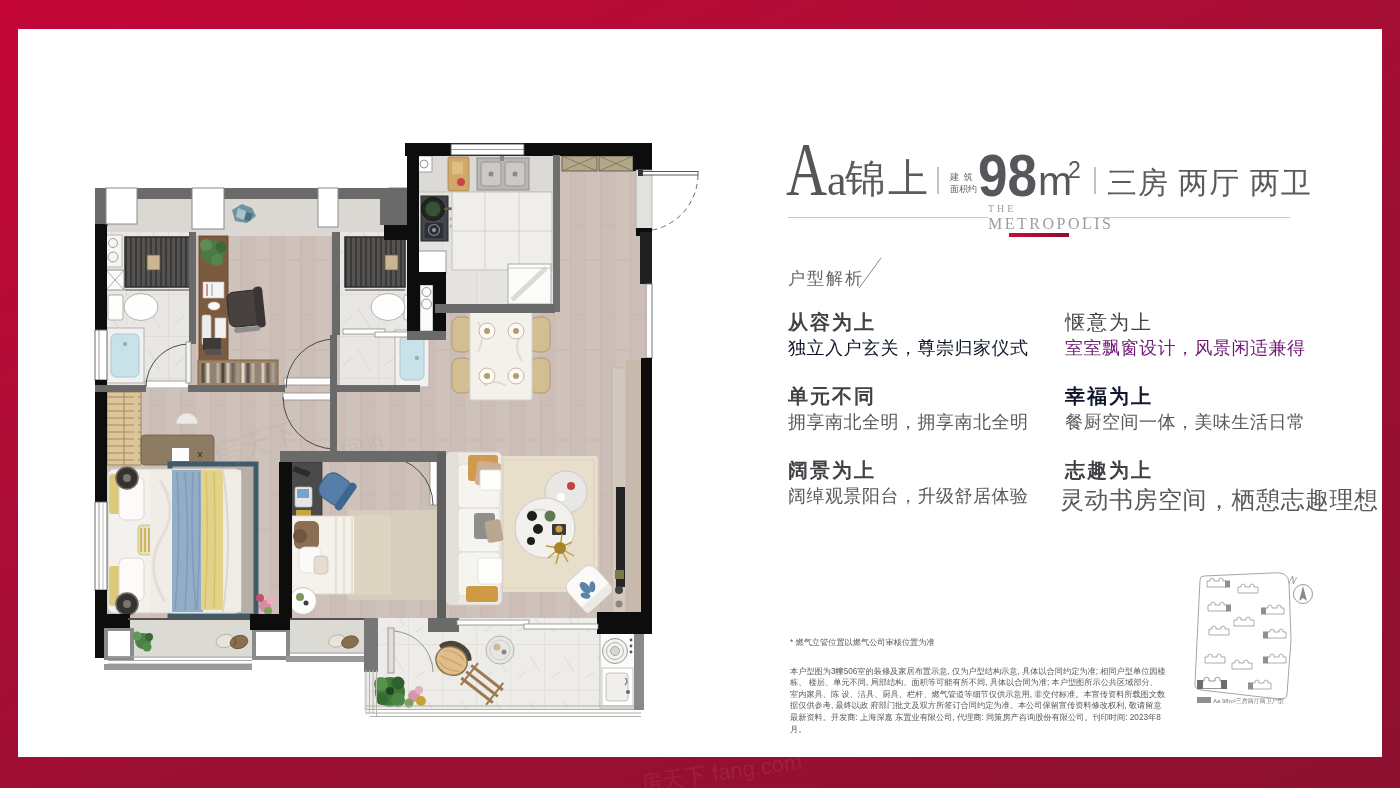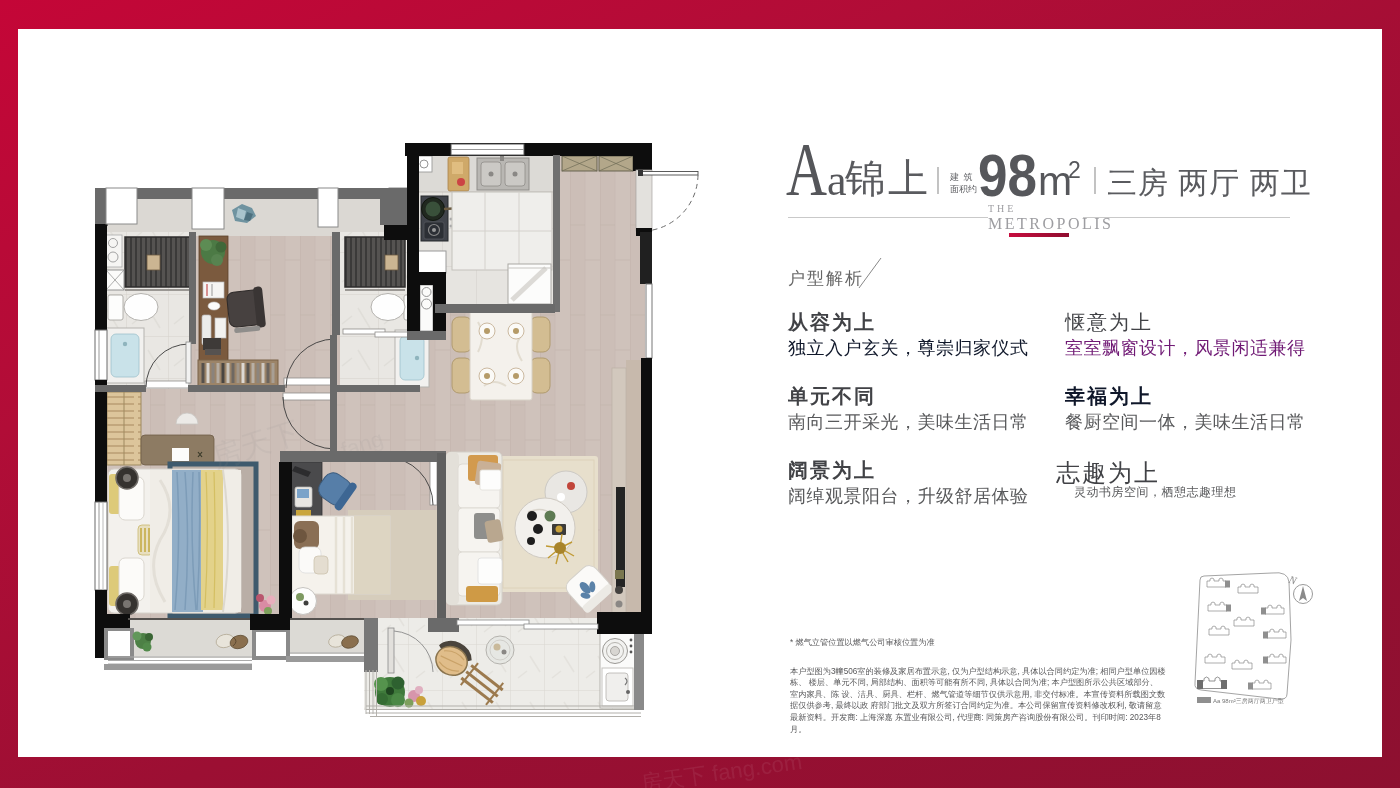--- a/index.html
+++ b/index.html
@@ -60,33 +60,33 @@
   <div class="abs" style="left:0;top:0;font-size:20px;font-weight:bold;color:#414246;letter-spacing:2px;">从容为上</div>
 
   <div class="abs" style="left:0;top:27px;font-size:18px;color:#0f172a;letter-spacing:0.5px;">独立入户玄关，尊崇归家仪式</div>
 
   <div class="abs" style="left:277px;top:0;font-size:20px;font-weight:normal;color:#414246;letter-spacing:2px;">惬意为上</div>
 
   <div class="abs" style="left:277px;top:27px;font-size:18px;color:#701a75;letter-spacing:0.5px;">室室飘窗设计，风景闲适兼得</div>
 
   <div class="abs" style="left:0;top:74px;font-size:20px;font-weight:bold;color:#414246;letter-spacing:2px;">单元不同</div>
 
-  <div class="abs" style="left:0;top:101px;font-size:18px;color:#58595b;letter-spacing:0.5px;">南向三开采光，美味生活日常</div>
+  <div class="abs" style="left:0;top:101px;font-size:18px;color:#58595b;letter-spacing:0.5px;">拥享南北全明，拥享南北全明</div>
 
   <div class="abs" style="left:277px;top:74px;font-size:20px;font-weight:bold;color:#0f172a;letter-spacing:2px;">幸福为上</div>
 
   <div class="abs" style="left:277px;top:101px;font-size:18px;color:#58595b;letter-spacing:0.5px;">餐厨空间一体，美味生活日常</div>
 
   <div class="abs" style="left:0;top:148px;font-size:20px;font-weight:bold;color:#414246;letter-spacing:2px;">阔景为上</div>
 
   <div class="abs" style="left:0;top:175px;font-size:18px;color:#58595b;letter-spacing:0.5px;">阔绰观景阳台，升级舒居体验</div>
 
-  <div class="abs" style="left:268px;top:148px;font-size:24px;font-weight:normal;color:#414246;letter-spacing:2px;">志趣为上</div>
-
-  <div class="abs" style="left:286px;top:175px;font-size:12px;color:#58595b;letter-spacing:0.5px;">灵动书房空间，栖憩志趣理想</div>
+  <div class="abs" style="left:277px;top:148px;font-size:20px;font-weight:bold;color:#414246;letter-spacing:2px;">志趣为上</div>
+
+  <div class="abs" style="left:272px;top:175px;font-size:24px;color:#58595b;letter-spacing:0.5px;">灵动书房空间，栖憩志趣理想</div>
 </div>
 
 <div class="abs" style="left:790px;top:637px;width:376px;font-size:8.2px;line-height:11.6px;color:#58585a;">
 <div style="margin-bottom:17px;">* 燃气立管位置以燃气公司审核位置为准</div>
 本户型图为3幢506室的装修及家居布置示意, 仅为户型结构示意, 具体以合同约定为准; 相同户型单位因楼栋、
 楼层、单元不同, 局部结构、面积等可能有所不同, 具体以合同为准; 本户型图所示公共区域部分、室内家具、陈
 设、洁具、厨具、栏杆、燃气管道等细节仅供示意用, 非交付标准。本宣传资料所载图文数据仅供参考, 最终以政
 府部门批文及双方所签订合同约定为准。本公司保留宣传资料修改权利, 敬请留意最新资料。开发商: 上海深嘉
 东置业有限公司, 代理商: 同策房产咨询股份有限公司。刊印时间: 2023年8月。
 </div>

